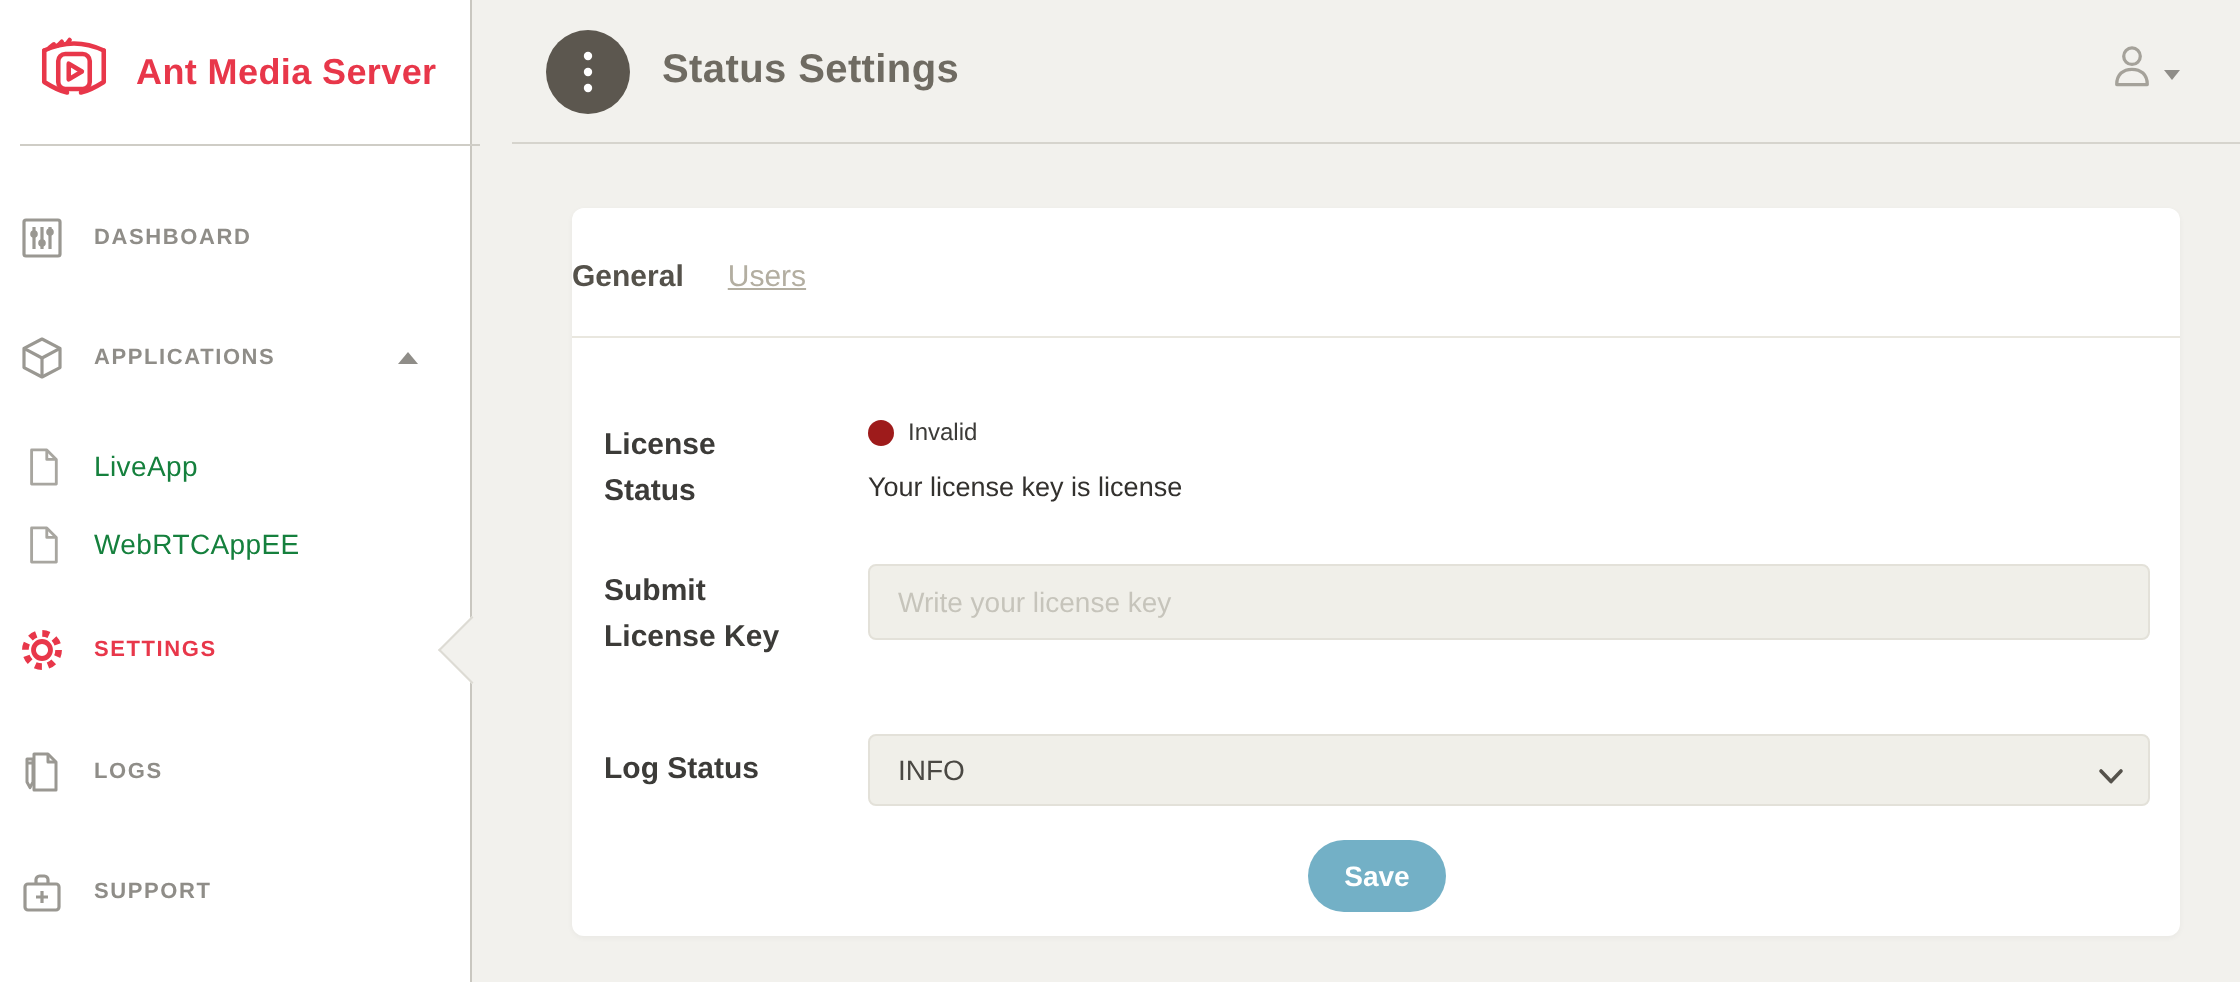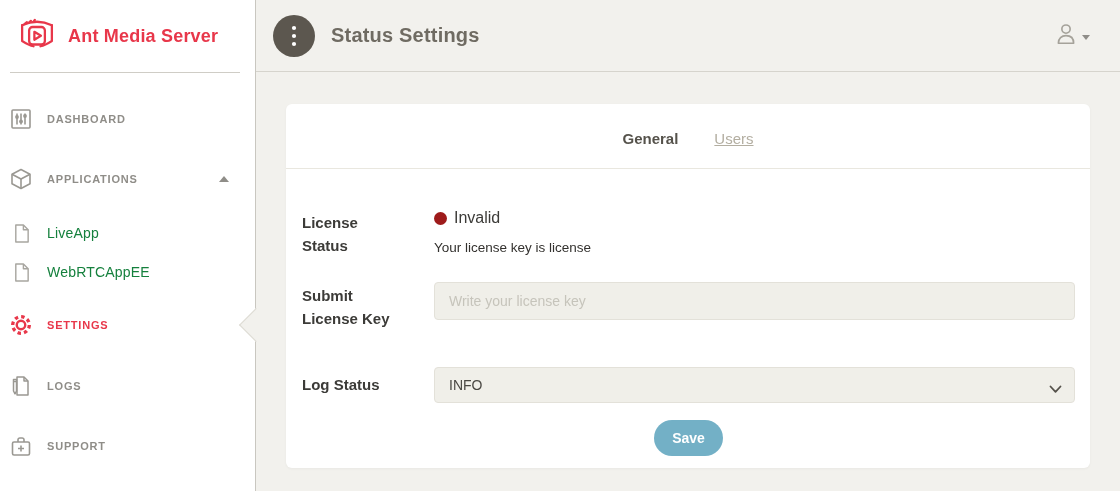--- a/index.html
+++ b/index.html
@@ -5,21 +5,21 @@
   * { margin:0; padding:0; box-sizing:border-box; }
   html,body { width:1120px; height:491px; overflow:hidden; }
   body {
     font-family:"Liberation Sans", sans-serif;
     background:#f2f1ed;
     color:#3c3b38;
     position:relative;
   }
   
   .sidebar {
-    position:absolute; left:0; top:0; bottom:0; width:256px;
+    position:absolute; left:0; top:0; bottom:0; width:236px;
     background:#ffffff; border-right:1px solid #c9c7c0;
     z-index:2;
   }
   .logo-row {
     height:72px; display:flex; align-items:center; padding-left:16px;
   }
   .logo-row .brand-name {
     color:#e8374a; font-size:18px; font-weight:700; margin-left:10px; letter-spacing:0.2px;
   }
   .sidebar-divider {
@@ -68,33 +68,33 @@
   .user-caret {
     width:0;height:0;margin-left:5px;margin-top:4px;
     border-left:4px solid transparent;border-right:4px solid transparent;border-top:5px solid #8f8d88;
   }
   
   .main { position:absolute; left:256px; right:0; top:73px; bottom:0; }
   .card {
     margin:31px 30px 0 30px; height:364px; background:#ffffff; border-radius:6px;
     box-shadow:0 1px 3px rgba(0,0,0,0.04);
   }
-  .tabs { display:flex; justify-content:center; gap:36px; padding-top:26px; }
+  .tabs { display:flex; gap:22px; padding-top:26px; }
   .tab { font-size:15px; color:#b3ae a1; cursor:pointer; }
   .tab-inactive { color:#b3aea1; font-weight:400;text-decoration:underline; }
   .tab-active { color:#55524b; font-weight:600; }
   .card-divider { height:1px; background:#e9e7df; margin-top:21px; }
   .form { padding:40px 15px 0 16px; }
   .form-row { display:flex; }
   .row-label { flex:0 0 132px; font-size:15px; font-weight:600; color:#3c3b38; padding-top:2px; }
   .row-label .lbl-txt { display:inline-block; max-width:104px; line-height:1.55; }
   .row-control { flex:1; }
   .status-line { display:flex; align-items:center; }
   .status-dot { width:13px; height:13px; border-radius:50%; background:#9e1b1b; flex:none; }
-  .status-text { margin-left:7px; font-size:16px; color:#3c3b38; }
+  .status-text { margin-left:7px; font-size:12px; color:#3c3b38; }
   .status-message { margin-top:13px; font-size:13.5px; color:#33312e; }
   .row-submit { margin-top:24px; }
   .text-input {
     width:100%; height:38px; background:#f0efe9; border:1px solid #e3e1d9; border-radius:4px;
     padding:0 14px; font-size:14px; color:#55524b; font-family:"Liberation Sans",sans-serif; outline:none;
   }
   .text-input::placeholder { color:#c6c4bb; }
   .row-log { margin-top:37px; align-items:center; }
   .row-log .row-label { padding-top:0; }
   .select-wrap { position:relative; }

